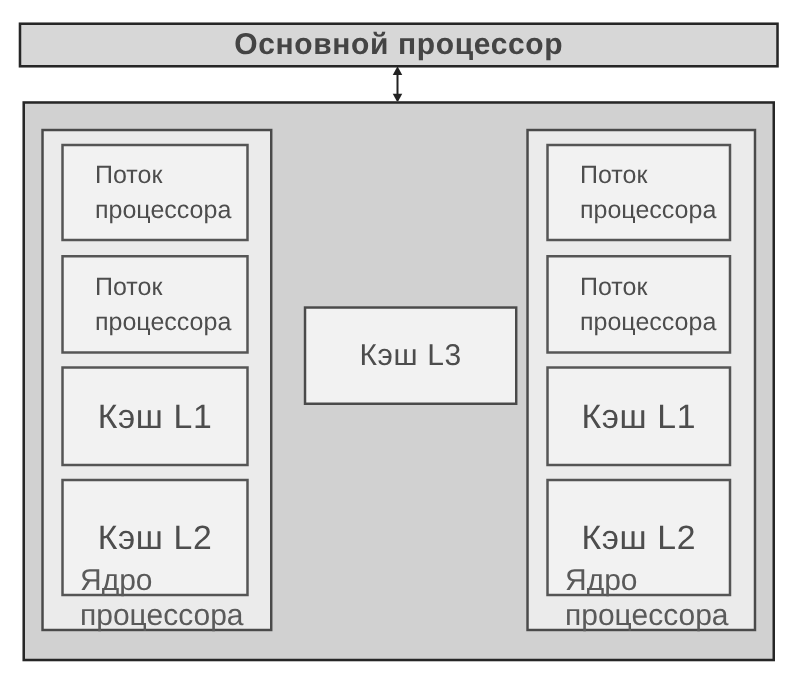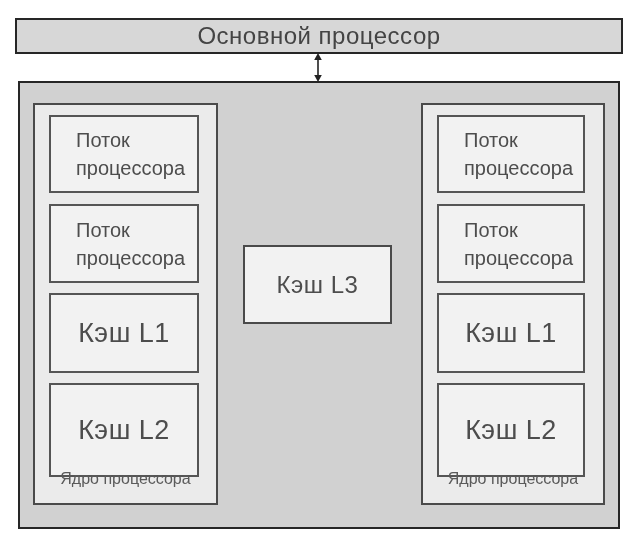--- a/index.html
+++ b/index.html
@@ -16,21 +16,21 @@
     overflow: hidden;
   }
   .abs { position: absolute; box-sizing: border-box; }
 
   
   .top-bar {
     left: 15px; top: 18px; width: 608px; height: 36px;
     background: #d7d7d7;
     border: 2px solid #262626;
     display: flex; align-items: center; justify-content: center;
-    font-size: 24px; font-weight: 400; color: #444444;
+    font-size: 24px; font-weight: 700; color: #444444;
     letter-spacing: 0.5px;
   }
 
   
   .arrow-wrap { left: 310px; top: 53px; width: 16px; height: 29px; }
 
   
   .package-box {
     left: 18px; top: 81px; width: 602px; height: 448px;
     background: #d1d1d1;
@@ -67,33 +67,33 @@
   .col-left  { left: 49px;  width: 150px; }
   .col-right { left: 437px; width: 148px; }
 
   .row-thread1 { top: 115px; height: 78px; }
   .row-thread2 { top: 204px; height: 79px; }
   .row-l1      { top: 293px; height: 80px; }
   .row-l2      { top: 383px; height: 94px; }
 
   
   .l3-box {
-    left: 243px; top: 245px; width: 149px; height: 79px;
+    left: 243px; top: 245px; width: 171px; height: 79px;
     background: #f2f2f2;
     border: 2px solid #4a4a4a;
     display: flex; align-items: center; justify-content: center;
     font-size: 24px; font-weight: 300; color: #4d4d4d;
     letter-spacing: 0.5px;
   }
 
   
   .core-caption {
     top: 464px; height: 30px;
     display: flex; align-items: center; justify-content: center;
-    font-size: 16px; font-weight: 300; color: #5a5a5a;
+    font-size: 24px; font-weight: 300; color: #5a5a5a; margin-left: 31px;
   }
   .caption-left  { left: 33px;  width: 185px; }
   .caption-right { left: 421px; width: 184px; }
 
   .package-caption {
     left: 218px; top: 450px; width: 203px; height: 30px;
     display: flex; align-items: center; justify-content: center;
     font-size: 20px; font-weight: 300; color: #5a5a5a;
   }
 </style>

